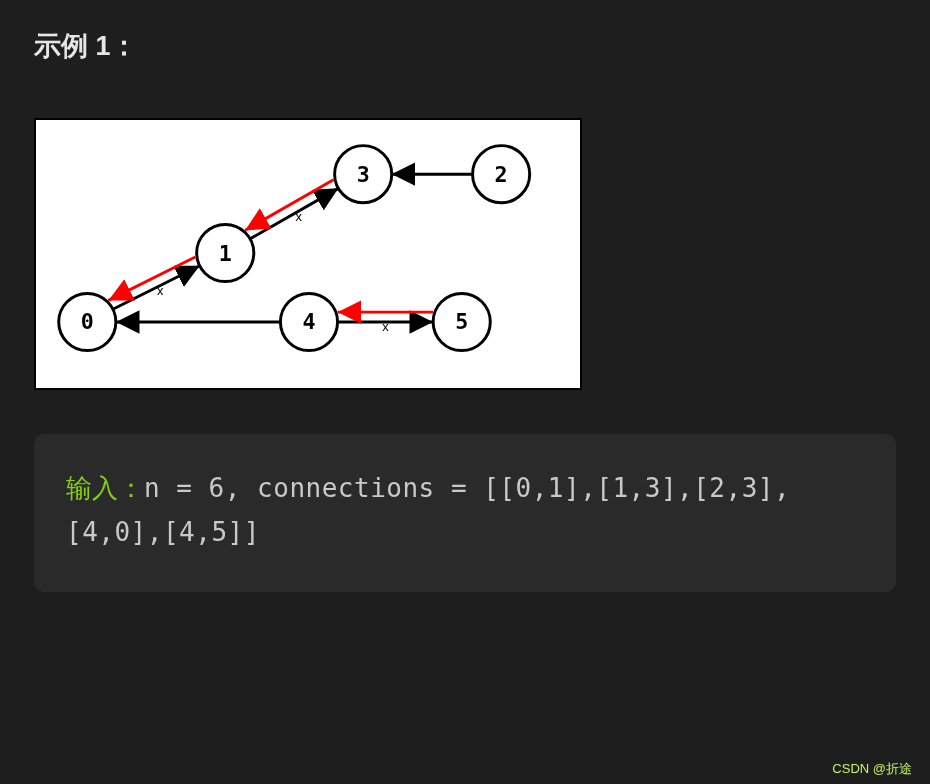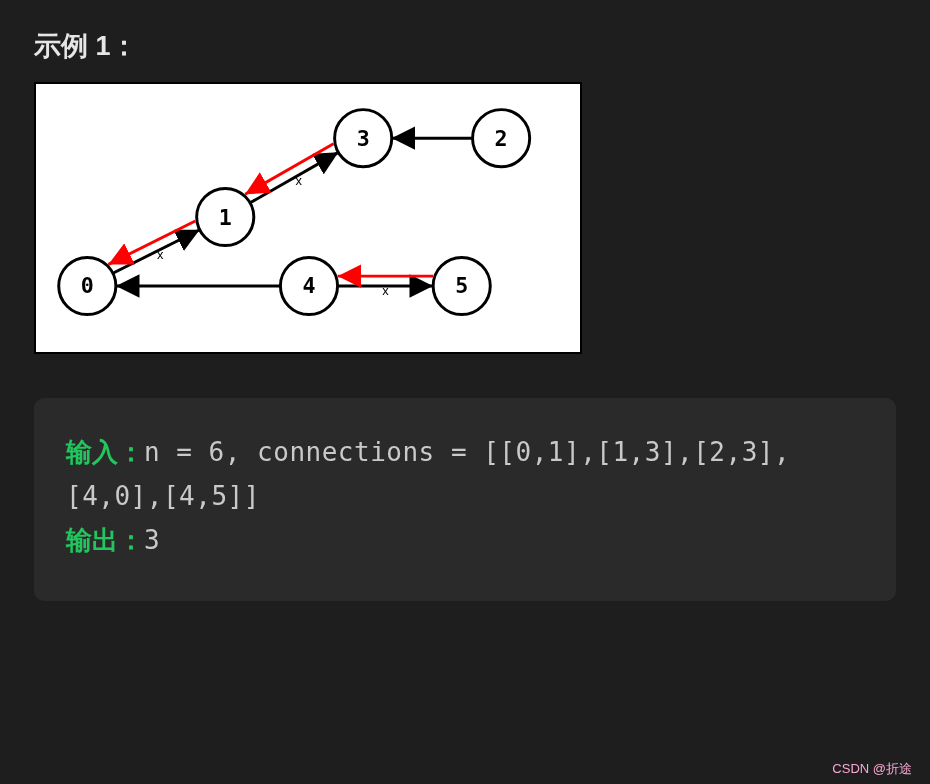--- a/index.html
+++ b/index.html
@@ -8,48 +8,48 @@
       font-family: -apple-system, BlinkMacSystemFont, "Segoe UI", "PingFang SC", "Microsoft YaHei", sans-serif;
       width: 930px;
       height: 784px;
       color: #e6e6e6;
       padding: 28px 34px;
       position: relative;
     }
     .heading {
       font-size: 27px;
       font-weight: 700;
-      margin-bottom: 18px;
+      margin-bottom: 54px;
     }
     .diagram-box {
       background: #ffffff;
       border: 2px solid #000;
       width: 548px;
       height: 272px;
       position: relative;
     }
     .diagram-box svg { width: 100%; height: 100%; display: block; }
     .code-card {
       background: #2a2a2a;
       border-radius: 10px;
       margin-top: 44px;
       padding: 32px 32px 38px 32px;
       line-height: 1.7;
       font-size: 26px;
       color: #c9c9c9;
     }
-    .label-bold { font-weight: 700; color: #22c55e; }
+    .label-bold { font-weight: 400; color: #84cc16; }
     .mono { font-family: Consolas, Menlo, monospace; letter-spacing: 0.5px; text-align: right; }
     .output-val { font-family: Consolas, Menlo, monospace; }
     .watermark {
       position: absolute;
       right: 18px;
       bottom: 6px;
       font-size: 13px;
-      color: #f9a8d4;
+      color: #bef264;
     }
     
     .gnode circle { fill: #fff; stroke: #000; stroke-width: 3; }
     .gnode text { font-family: Consolas, Menlo, monospace; font-size: 22px; font-weight: 700; fill: #000; text-anchor: middle; dominant-baseline: central; }
     .edge-black { stroke: #000; stroke-width: 3; fill: none; }
     .edge-red { stroke: #ff0000; stroke-width: 3; fill: none; }
     .xmark { font-family: sans-serif; font-size: 13px; fill: #000; text-anchor: middle; }
   </style>
 </head>
 <body>
@@ -105,18 +105,15 @@
           <text x="430" y="205">5</text>
         </g>
       </g>
   </svg>
 </div>
 
 <div class="code-card">
   <div>
     <span class="label-bold">输入：</span><span class="mono">n = 6, connections = [[0,1],[1,3],[2,3],[4,0],[4,5]]</span>
   </div>
-  <div>
-    <span class="label-bold">输出：</span><span class="output-val">3</span>
-  </div>
 </div>
 
 <div class="watermark">CSDN @折途</div>
 
 </body></html>

